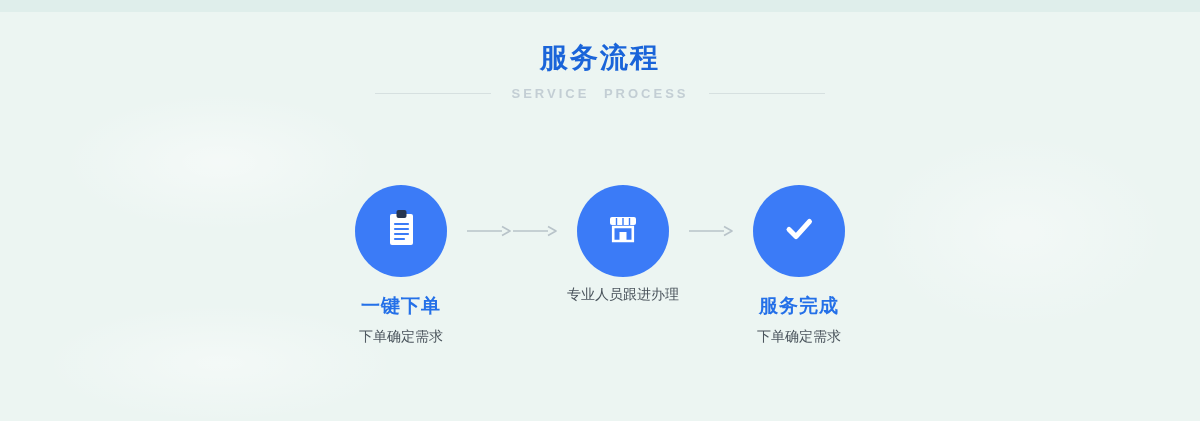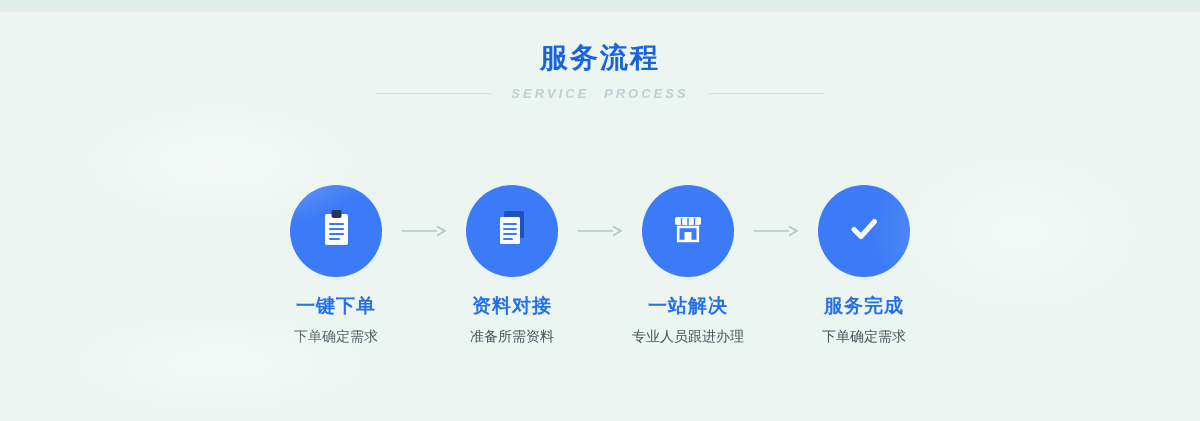--- a/index.html
+++ b/index.html
@@ -29,21 +29,20 @@
     font-size: 28px;
     font-weight: bold;
     color: #1a64d9;
     letter-spacing: 2px;
   }
   .subtitle-row {
     margin-top: 9px;
     display: flex;
     align-items: center;
     justify-content: center;
-    font-style: italic;
   }
   .subtitle-line {
     width: 116px;
     height: 1px;
     background: #d6e0e0;
   }
   .subtitle-text {
     margin: 0 20px;
     font-size: 13px;
     font-weight: bold;
@@ -130,38 +129,20 @@
       </div>
       <div class="step-title">一键下单</div>
       <div class="step-desc">下单确定需求</div>
     </div>
 
     <svg class="arrow" viewBox="0 0 46 12">
       <line x1="1" y1="6" x2="36" y2="6" stroke="#b8c3c9" stroke-width="1.6"></line>
       <path d="M36 1.5 L44 6 L36 10.5" fill="none" stroke="#b8c3c9" stroke-width="1.6" stroke-linejoin="round"></path>
     </svg>
 
-    <div class="step">
-      <div class="circle">
-        <span>
-          <svg width="48" height="48" viewBox="0 0 48 48">
-            <rect x="16" y="6" width="20" height="27" rx="1.5" fill="#1d52bd"></rect>
-            <rect x="12" y="12" width="20" height="27" rx="1.5" fill="#ffffff"></rect>
-            <g stroke="#3b7bf7" stroke-width="2" stroke-linecap="round">
-              <line x1="16" y1="19" x2="28" y2="19"></line>
-              <line x1="16" y1="24" x2="28" y2="24"></line>
-              <line x1="16" y1="29" x2="28" y2="29"></line>
-              <line x1="16" y1="34" x2="24" y2="34"></line>
-            </g>
-          </svg>
-        </span>
-      </div>
-      <div class="step-title">资料对接</div>
-      <div class="step-desc">准备所需资料</div>
-    </div>
 
     <svg class="arrow" viewBox="0 0 46 12">
       <line x1="1" y1="6" x2="36" y2="6" stroke="#b8c3c9" stroke-width="1.6"></line>
       <path d="M36 1.5 L44 6 L36 10.5" fill="none" stroke="#b8c3c9" stroke-width="1.6" stroke-linejoin="round"></path>
     </svg>
 
     <div class="step">
       <div class="circle">
         <span>
           <svg width="48" height="48" viewBox="0 0 48 48">
@@ -169,21 +150,20 @@
             <g stroke="#3b7bf7" stroke-width="1.4">
               <line x1="17.5" y1="13" x2="17.5" y2="20"></line>
               <line x1="24" y1="13" x2="24" y2="20"></line>
               <line x1="30.5" y1="13" x2="30.5" y2="20"></line>
             </g>
             <path d="M14.2 22 H33.8 V36 H14.2 Z" fill="none" stroke="#ffffff" stroke-width="2.6"></path>
             <rect x="20.5" y="27" width="7" height="9" fill="#ffffff"></rect>
           </svg>
         </span>
       </div>
-      <div class="step-title">一站解决</div>
       <div class="step-desc">专业人员跟进办理</div>
     </div>
 
     <svg class="arrow" viewBox="0 0 46 12">
       <line x1="1" y1="6" x2="36" y2="6" stroke="#b8c3c9" stroke-width="1.6"></line>
       <path d="M36 1.5 L44 6 L36 10.5" fill="none" stroke="#b8c3c9" stroke-width="1.6" stroke-linejoin="round"></path>
     </svg>
 
     <div class="step">
       <div class="circle">

